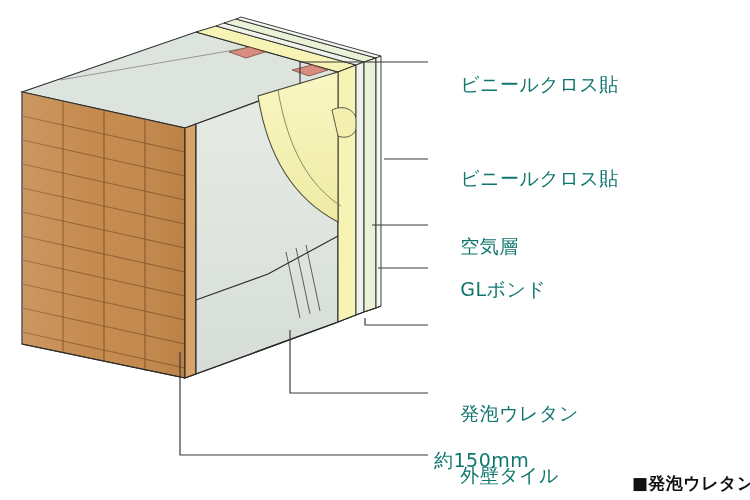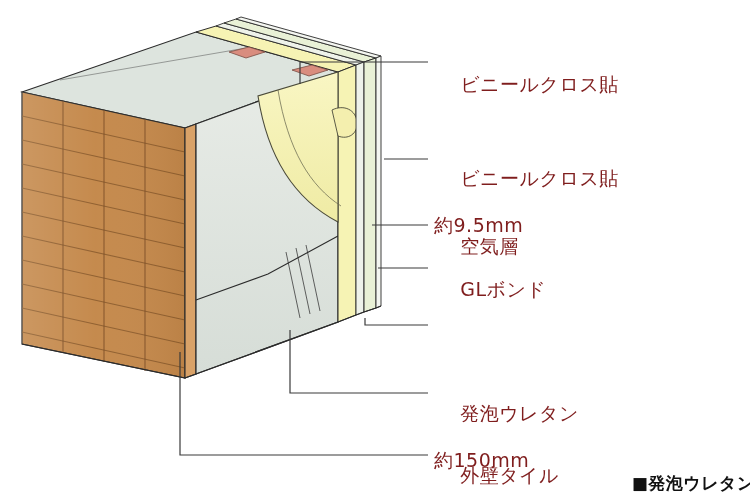--- a/index.html
+++ b/index.html
@@ -7,21 +7,21 @@
     width:750px;height:500px;
     background:#ffffff;
     font-family:"Liberation Sans","DejaVu Sans",sans-serif;
     overflow:hidden;position:relative;
   }
   #stage{position:absolute;left:0;top:0;width:750px;height:500px;}
   svg.diagram{position:absolute;left:0;top:0;width:750px;height:500px;}
 
   .label{
     position:absolute;
-    color:#7f1d1d;
+    color:#0f766e;
     font-family:"DejaVu Sans","Liberation Sans",sans-serif;
     font-size:19px;
     line-height:1.22;
     letter-spacing:0.5px;
     white-space:pre;
     font-weight:500;
   }
   .caption{
     position:absolute;
     color:#111111;
@@ -177,21 +177,20 @@
       <polyline points="180,352 180,455 428,455"></polyline>
     </g>
   </svg>
 
   <div class="label" style="left:434px; top:50px;">
     <span>ビニールクロス貼</span>
   </div>
 
   <div class="label" style="left:434px; top:144px;">
     <span>ビニールクロス貼</span>
-    <span class="lbl-line2">約9.5mm</span>
   </div>
 
   <div class="label" style="left:434px; top:212px;">
     <span>空気層</span>
   </div>
 
   <div class="label" style="left:434px; top:255px;">
     <span>GLボンド</span>
   </div>
 

